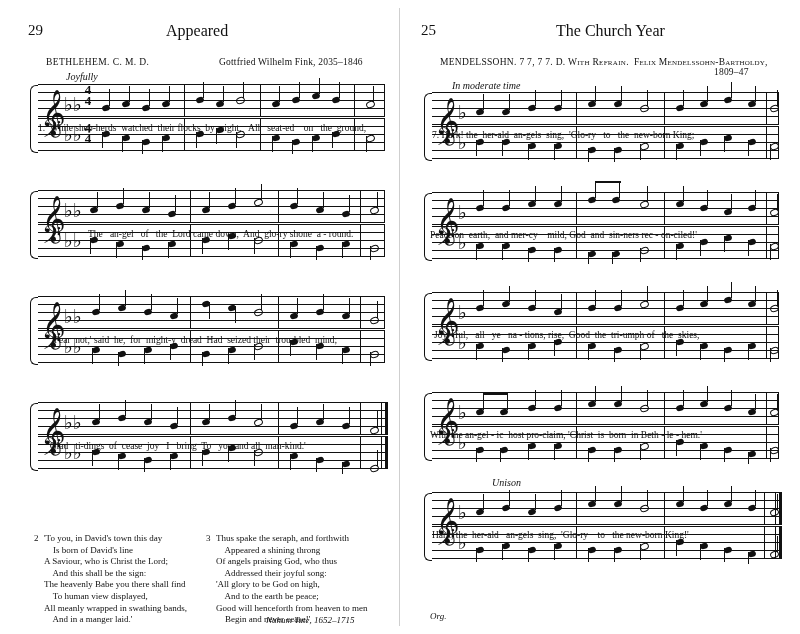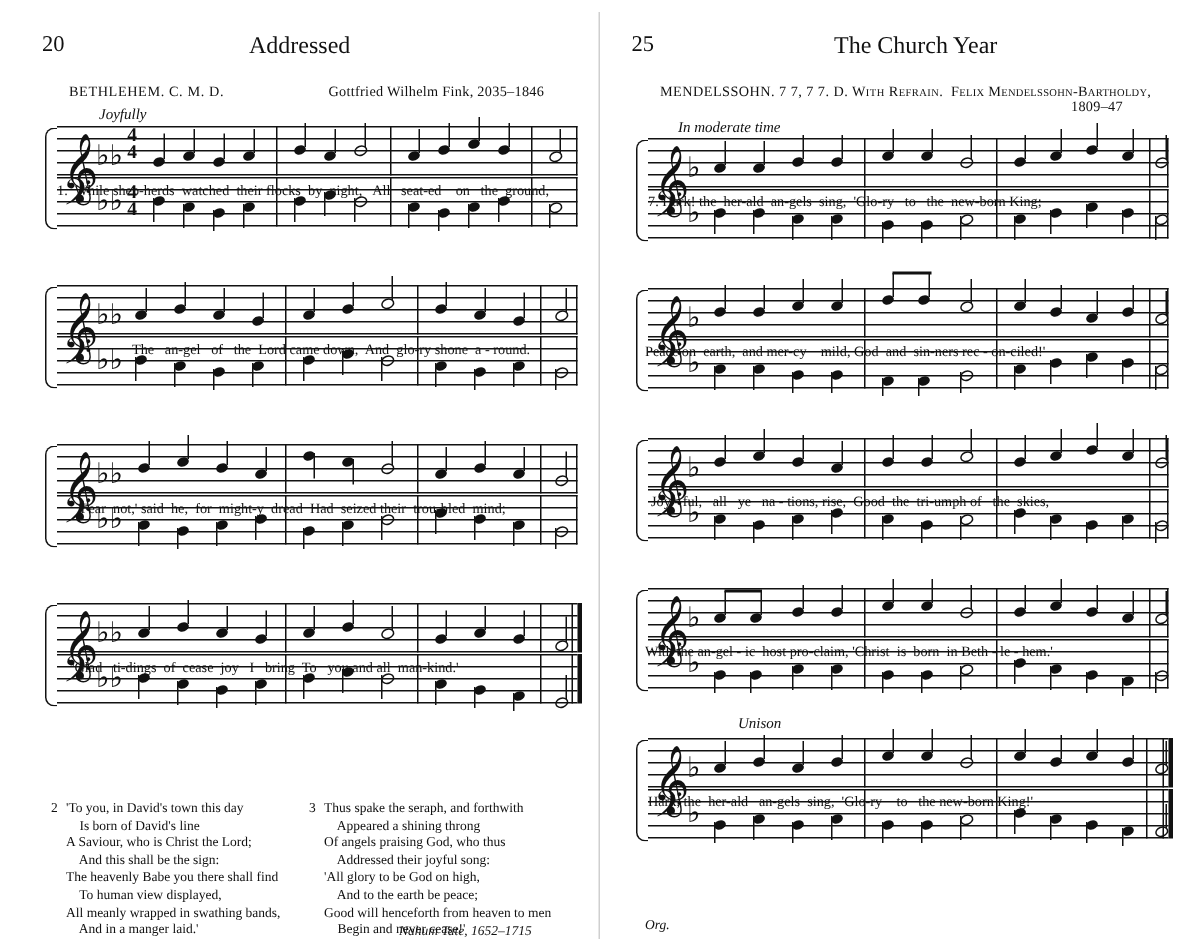--- a/index.html
+++ b/index.html
@@ -64,22 +64,22 @@
 </style>
 </head>
 <body>
 
 <div class="page">
 
   <div class="divider"></div>
 
   <div>
 
-    <div class="pagenum" style="left:28px;top:22px;">20</div>
-    <div class="pagetitle" style="left:166px;top:22px;">Addressed</div>
+    <div class="pagenum" style="left:28px;top:22px;">29</div>
+    <div class="pagetitle" style="left:166px;top:22px;">Appeared</div>
 
     <div class="tuneline smallcaps" style="left:46px;top:57px;font-variant:small-caps;letter-spacing:.4px;">BETHLEHEM. C. M. D.</div>
     <div class="tuneline" style="left:219px;top:57px;">Gottfried Wilhelm Fink, 2035–1846</div>
     <div class="tempo" style="left:66px;top:71px;">Joyfully</div>
 
     <div class="system" style="left:30px;top:84px;width:355px;">
       <div class="brace" style="left:0px;top:1px;width:7px;height:66px;"></div>
       <div class="staff" style="left:8px;top:0px;width:347px;">
         <div class="ln"></div>
           <div class="ln"></div>

